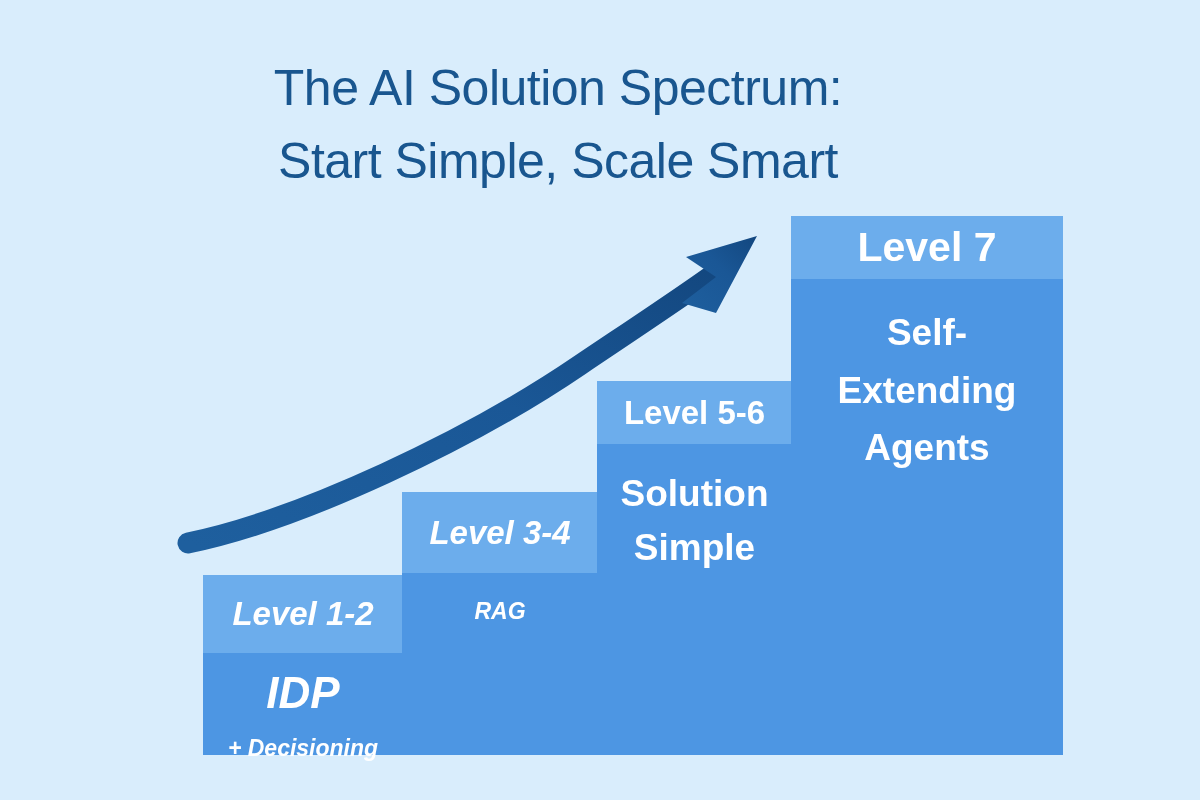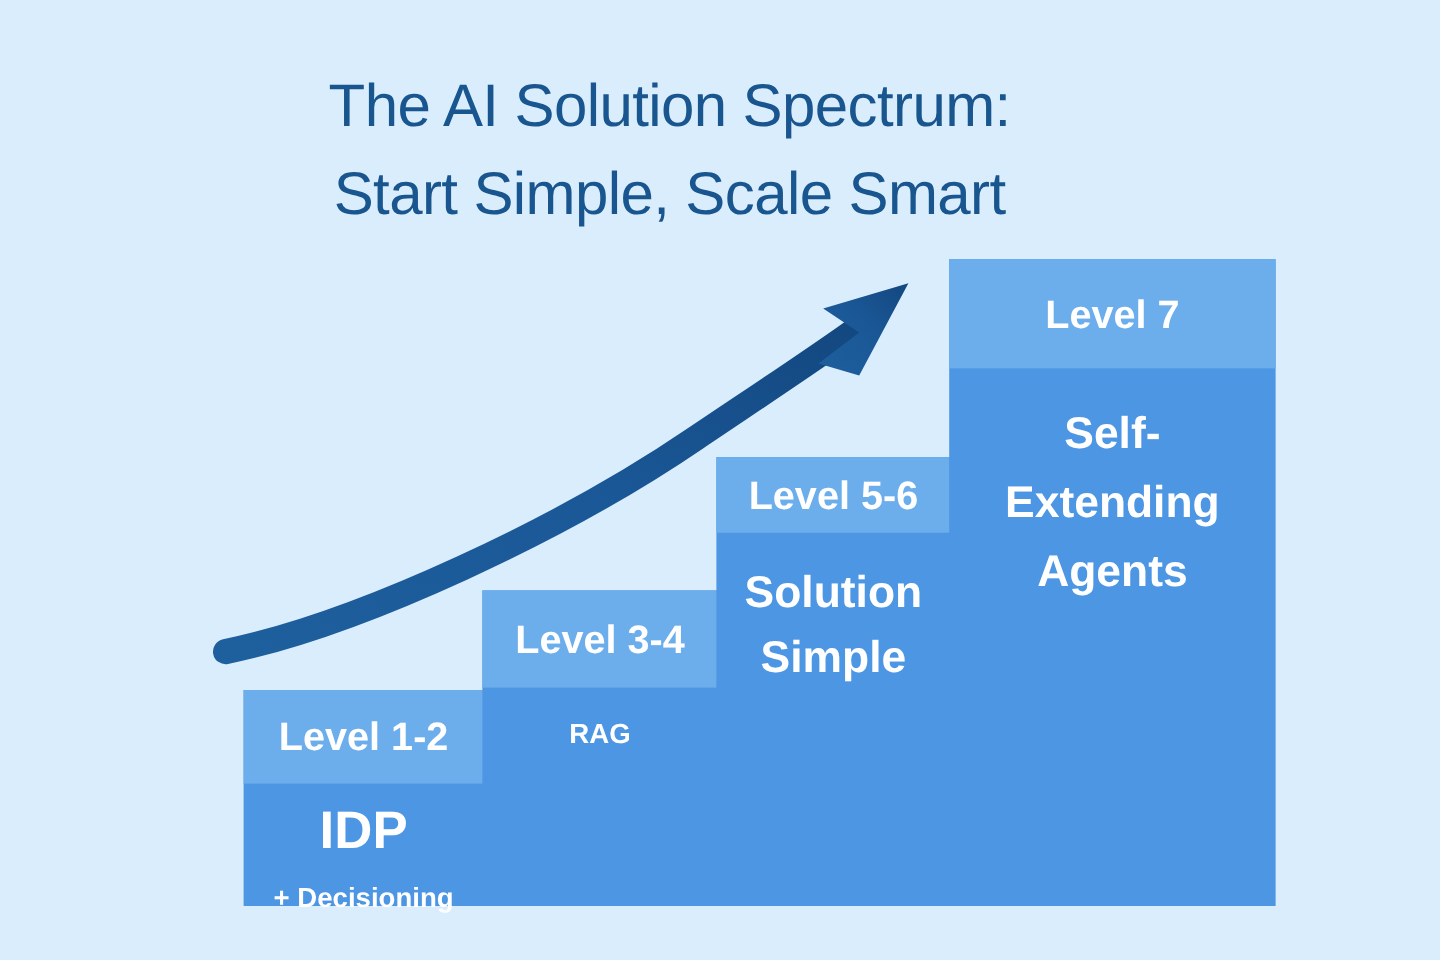--- a/index.html
+++ b/index.html
@@ -76,35 +76,35 @@
   .step-title {
     font-weight: bold;
     line-height: 1.07;
   }
   .step-sub {
     font-weight: bold;
     line-height: 1.1;
   }
 
   
-  #step-1 { left: 203px; top: 575px; width: 200px; height: 180px; }
+  #step-1 { left: 203px; top: 575px; width: 200px; height: 180px; font-style: italic; }
   #step-1 .step-band { height: 78px; font-size: 33px; }
   #step-1 .step-title { font-size: 44px; }
   #step-1 .step-sub { font-size: 23px; margin-top: 20px; }
 
-  #step-2 { left: 402px; top: 492px; width: 196px; height: 263px; }
+  #step-2 { left: 402px; top: 492px; width: 196px; height: 263px; font-style: italic; }
   #step-2 .step-band { height: 81px; font-size: 33px; }
   #step-2 .step-title { font-size: 23px; margin-top: 10px; }
 
   #step-3 { left: 597px; top: 381px; width: 195px; height: 374px; }
   #step-3 .step-band { height: 63px; font-size: 33px; }
   #step-3 .step-title { font-size: 37px; margin-top: 14px; }
 
   #step-4 { left: 791px; top: 216px; width: 272px; height: 539px; }
-  #step-4 .step-band { height: 91px; font-size: 33px; }
+  #step-4 .step-band { height: 63px; font-size: 41px; }
   #step-4 .step-title { font-size: 37px; margin-top: 18px; }
 
   
   .arrow-layer {
     position: absolute;
     left: 0;
     top: 0;
     width: 1200px;
     height: 800px;
     pointer-events: none;

